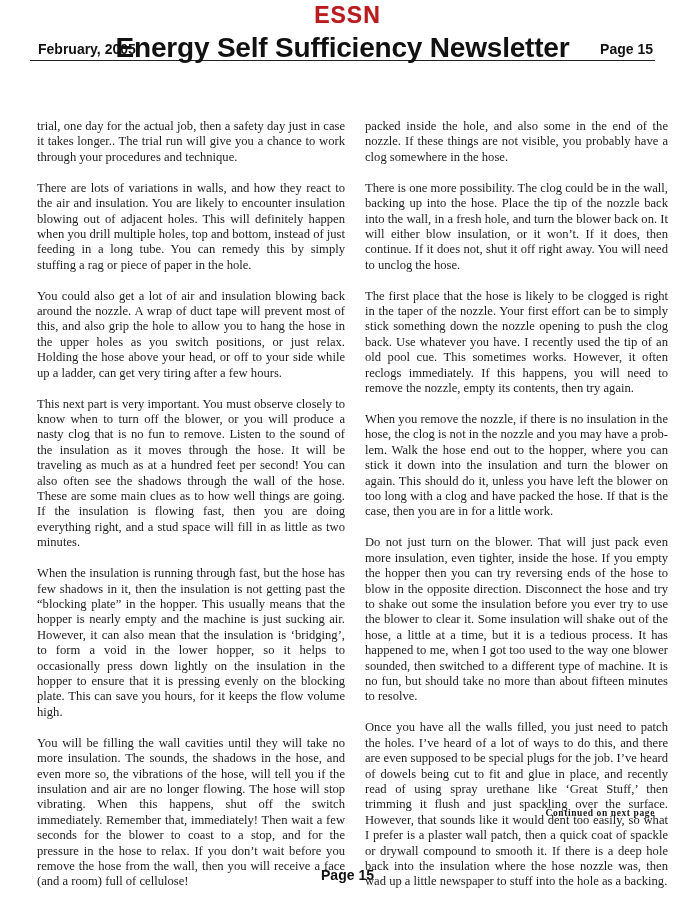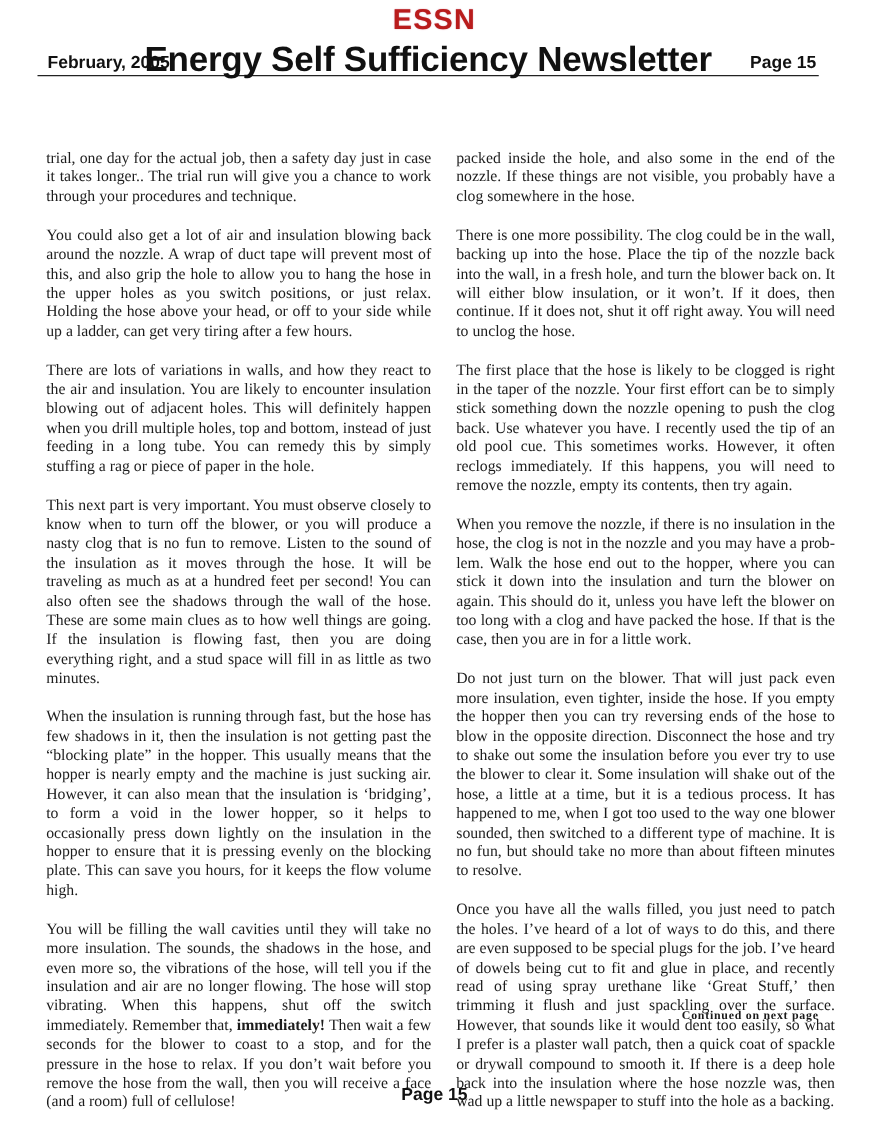--- a/index.html
+++ b/index.html
@@ -19,21 +19,21 @@
   .header-title { position: absolute; left: 0; right: 0; bottom: 0; text-align: center; font-size: 28px; line-height: 24px; letter-spacing: -0.2px; }
   .header-page { position: absolute; right: 2px; bottom: 3px; font-size: 14px; }
   .column {
     position: absolute; top: 82px;
     font-family: "Liberation Serif", serif; font-size: 12.6px; line-height: 15.4px;
     text-align: justify; color: #1c1c1c; margin-top: 37px;
   }
   .col-left { left: 37px; width: 308px; }
   .col-right { left: 365px; width: 303px; }
   .column p { margin: 0 0 15.5px 0; hyphens: manual; }
-  .column b { font-weight: bold; }
+  .column b { font-weight: normal; }
   .continued {
     position: absolute; right: 40px; top: 808px;
     font-family: "Liberation Serif", serif; font-weight: bold; font-size: 9.5px; letter-spacing: 0.6px;
   }
   .footer-page {
     position: absolute; left: 0; width: 695px; top: 867px; text-align: center;
     font-family: "Liberation Sans", sans-serif; font-weight: bold; font-size: 14px; color: #111;
   }
 </style>
 </head>
@@ -42,22 +42,22 @@
 <div class="masthead">ESSN</div>
 
 <div class="header-row">
   <span class="header-date">February, 2005</span>
   <span class="header-title">Energy Self Sufficiency Newsletter</span>
   <span class="header-page">Page 15</span>
 </div>
 
 <div class="column col-left">
   <p>trial, one day for the actual job, then a safety day just in case it takes longer.. The trial run will give you a chance to work through your procedures and technique.</p>
+  <p>There are lots of variations in walls, and how they react to the air and insulation. You are likely to encounter insulation blow­ing out of adjacent holes. This will definitely happen when you drill multiple holes, top and bottom, instead of just feeding in a long tube. You can remedy this by simply stuffing a rag or piece of paper in the hole.</p>
   <p>You could also get a lot of air and insulation blowing back around the nozzle. A wrap of duct tape will prevent most of this, and also grip the hole to allow you to hang the hose in the upper holes as you switch positions, or just relax. Holding the hose above your head, or off to your side while up a ladder, can get very tiring after a few hours.</p>
-  <p>There are lots of variations in walls, and how they react to the air and insulation. You are likely to encounter insulation blow­ing out of adjacent holes. This will definitely happen when you drill multiple holes, top and bottom, instead of just feeding in a long tube. You can remedy this by simply stuffing a rag or piece of paper in the hole.</p>
   <p>This next part is very important. You must observe closely to know when to turn off the blower, or you will produce a nasty clog that is no fun to remove. Listen to the sound of the insu­lation as it moves through the hose. It will be traveling as much as at a hundred feet per second! You can also often see the shadows through the wall of the hose. These are some main clues as to how well things are going. If the insulation is flowing fast, then you are doing everything right, and a stud space will fill in as little as two minutes.</p>
   <p>When the insulation is running through fast, but the hose has few shadows in it, then the insulation is not getting past the “blocking plate” in the hopper. This usually means that the hopper is nearly empty and the machine is just sucking air. However, it can also mean that the insulation is ‘bridging’, to form a void in the lower hopper, so it helps to occasionally press down lightly on the insulation in the hopper to ensure that it is pressing evenly on the blocking plate. This can save you hours, for it keeps the flow volume high.</p>
   <p><span>You will be filling the wall cavities until they will take no more insulation. The sounds, the shadows in the hose, and even more so, the vibrations of the hose, will tell you if the insula­tion and air are no longer flowing. The hose will stop vibrat­ing. When this happens, shut off the switch immediately. Re­member that, </span><b>immediately!</b><span> Then wait a few seconds for the blower to coast to a stop, and for the pressure in the hose to relax. If you don’t wait before you remove the hose from the wall, then you will receive a face (and a room) full of cellu­lose!</span></p>
 </div>
 
 <div class="column col-right">
   <p>packed inside the hole, and also some in the end of the nozzle. If these things are not visible, you probably have a clog some­where in the hose.</p>
   <p>There is one more possibility. The clog could be in the wall, backing up into the hose. Place the tip of the nozzle back into the wall, in a fresh hole, and turn the blower back on. It will either blow insulation, or it won’t. If it does, then continue. If it does not, shut it off right away. You will need to unclog the hose.</p>
   <p>The first place that the hose is likely to be clogged is right in the taper of the nozzle. Your first effort can be to simply stick something down the nozzle opening to push the clog back. Use whatever you have. I recently used the tip of an old pool cue. This sometimes works. However, it often reclogs imme­diately. If this happens, you will need to remove the nozzle, empty its contents, then try again.</p>
   <p>When you remove the nozzle, if there is no insulation in the hose, the clog is not in the nozzle and you may have a prob­lem. Walk the hose end out to the hopper, where you can stick it down into the insulation and turn the blower on again. This should do it, unless you have left the blower on too long with a clog and have packed the hose. If that is the case, then you are in for a little work.</p>

